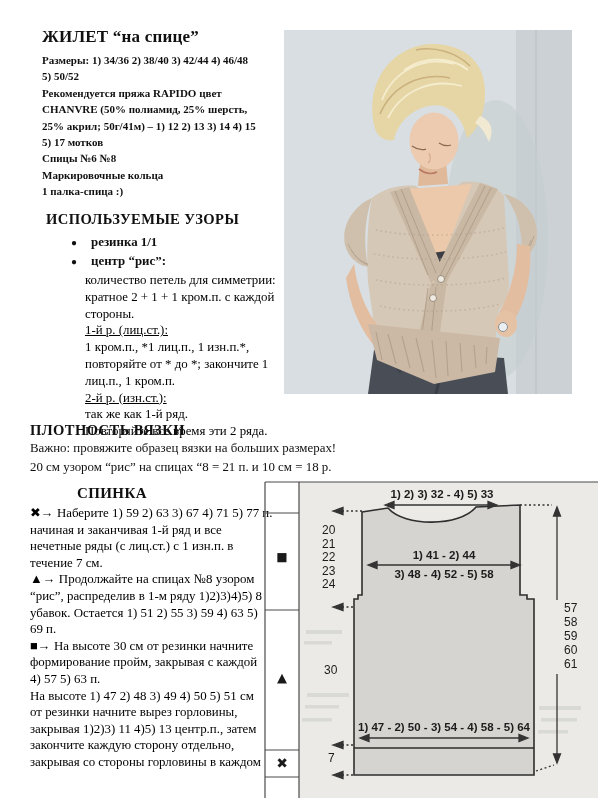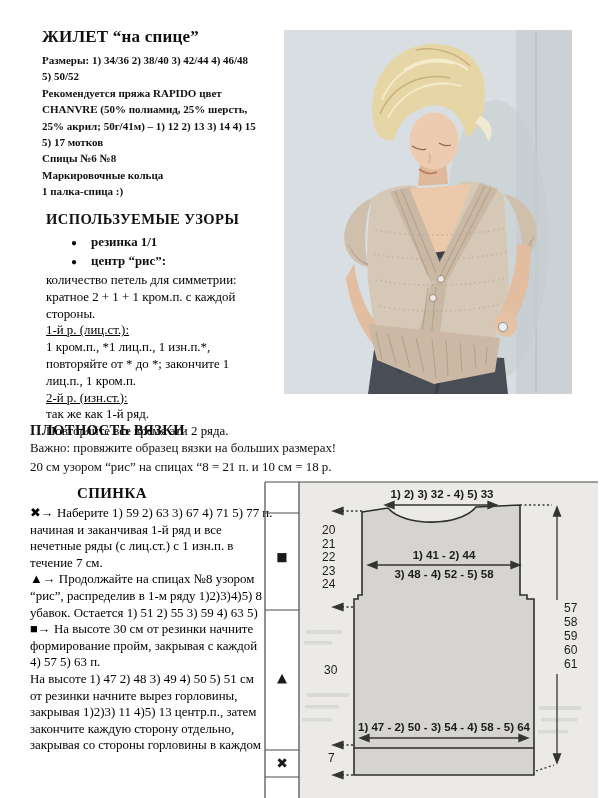--- a/index.html
+++ b/index.html
@@ -46,21 +46,21 @@
   <div class="heading nw">ИСПОЛЬЗУЕМЫЕ УЗОРЫ</div>
   <div style="height:5px;"></div>
   <div class="bullet-row">
     <span class="bullet-dot">●</span>
     <span class="bullet-label nw">резинка 1/1</span>
   </div>
   <div class="bullet-row">
     <span class="bullet-dot">●</span>
     <span class="bullet-label nw">центр “рис”:</span>
   </div>
-  <div style="margin-top:1px;">
+  <div style="margin-left:39px;margin-top:1px;">
     <div class="detail nw">количество петель для симметрии:</div>
     <div class="detail nw">кратное 2 + 1 + 1 кром.п. с каждой</div>
     <div class="detail nw">стороны.</div>
     <div class="detail nw u">1-й р. (лиц.ст.):</div>
     <div class="detail nw">1 кром.п., *1 лиц.п., 1 изн.п.*,</div>
     <div class="detail nw">повторяйте от * до *; закончите 1</div>
     <div class="detail nw">лиц.п., 1 кром.п.</div>
     <div class="detail nw u">2-й р. (изн.ст.):</div>
     <div class="detail nw">так же как 1-й ряд.</div>
     <div class="detail nw">Повторяйте все время эти 2 ряда.</div>
@@ -76,20 +76,21 @@
 <div class="abs" style="left:30px;top:485px;">
   <div class="heading nw" style="font-size:15px;margin-left:47px;">СПИНКА</div>
   <div style="height:3px;"></div>
   <div class="bline nw">✖→ Наберите 1) 59 2) 63 3) 67 4) 71 5) 77 п.</div>
   <div class="bline nw">начиная и заканчивая 1-й ряд и все</div>
   <div class="bline nw">нечетные ряды (с лиц.ст.) с 1 изн.п. в</div>
   <div class="bline nw">течение 7 см.</div>
   <div class="bline nw">▲→ Продолжайте на спицах №8 узором</div>
   <div class="bline nw">“рис”, распределив в 1-м ряду 1)2)3)4)5) 8</div>
   <div class="bline nw">убавок. Остается 1) 51 2) 55 3) 59 4) 63 5)</div>
+  <div class="bline nw">69 п.</div>
   <div class="bline nw">■→ На высоте 30 см  от резинки начните</div>
   <div class="bline nw">формирование пройм, закрывая с каждой</div>
   <div class="bline nw">4) 57 5) 63 п.</div>
   <div class="bline nw">На высоте 1) 47 2) 48 3) 49 4) 50 5) 51 см</div>
   <div class="bline nw">от резинки начните вырез горловины,</div>
   <div class="bline nw">закрывая 1)2)3) 11 4)5) 13 центр.п., затем</div>
   <div class="bline nw">закончите каждую сторону отдельно,</div>
   <div class="bline nw">закрывая со стороны горловины в каждом</div>
 </div>
 

